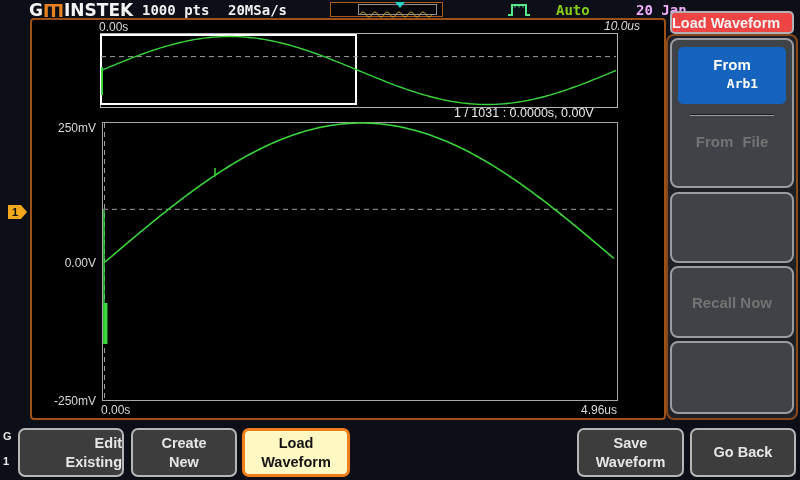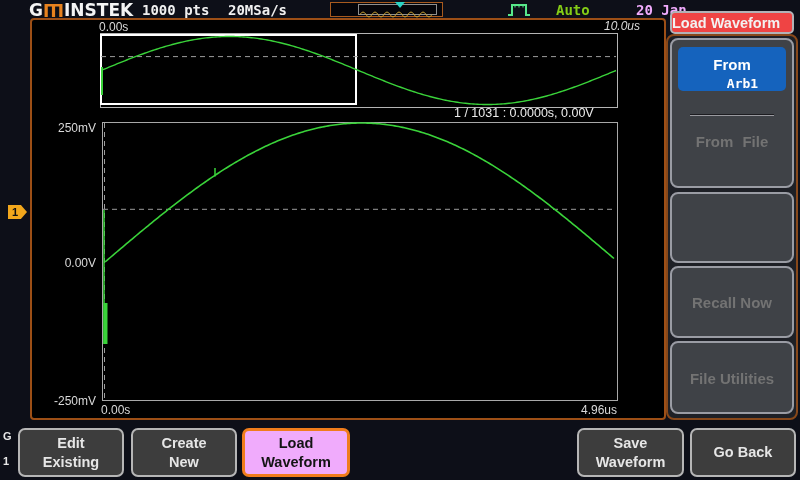--- a/index.html
+++ b/index.html
@@ -51,39 +51,39 @@
 
   
   .panel-title { left:670px; top:11px; width:124px; height:23px; border:2px solid #b2b2b6; border-radius:5px;
     background:#ef4444; color:#f2f2f2; font-weight:bold; font-size:14.5px; text-align:left; line-height:20px; }
   .panel-group { left:666px; top:34px; width:132px; height:386px; border:2px solid #88481a; border-radius:8px; background:#1e2026; }
   .sec { left:670px; width:124px; border:2px solid #9a9ca4; border-radius:8px; background:#3f4247; }
   .sec1 { top:38px;  height:150px; }
   .sec2 { top:192px; height:71px; }
   .sec3 { top:266px; height:72px; }
   .sec4 { top:341px; height:73px; }
-  .from-btn { left:678px; top:47px; width:108px; height:44px; background:#1563bd; border-radius:5px;
+  .from-btn { left:678px; top:47px; width:108px; height:57px; background:#1563bd; border-radius:5px;
     color:#ffffff; text-align:center; cursor:default; }
   .from-btn .l1 { margin-top:9px; font-size:15px; font-weight:bold; }
   .from-btn .l2 { margin-top:3px; font-size:13px; font-family:"DejaVu Sans Mono",monospace; font-weight:bold;padding-left:21px; }
   .divider { left:690px; top:114px; width:84px; height:2px; border-top:1px solid #1c1c20; border-bottom:1px solid #9a9aa0; }
   .panel-text { width:124px; text-align:center; font-size:15px; font-weight:bold; color:#737373; }
   .from-file { left:670px; top:133px; word-spacing:5px; }
   .recall    { left:670px; top:294px; }
   .fileutil  { left:670px; top:370px; }
 
   
   .gen-g { left:3px; top:430px; font-size:11px; font-weight:bold; color:#e8e8e8; }
   .gen-1 { left:3px; top:455px; font-size:11px; font-weight:bold; color:#e8e8e8; }
   .softkey { position:absolute; top:428px; height:49px; background:#3d3d3d; border:2px solid #b6b6b6; border-radius:7px;
     color:#e6e6e6; font-weight:bold; font-size:14.5px; text-align:center;
     display:flex; flex-direction:column; justify-content:center; line-height:1.3; }
-  .sk-edit   { left:18px;  width:106px; }
+  .sk-edit   { left:18px;  width:106px;text-align:right; }
   .sk-create { left:131px; width:106px; }
-  .sk-load   { left:242px; width:108px; background:#f0abfc; color:#141414; border:3px solid #ef7d1c; }
+  .sk-load   { left:242px; width:108px; background:#fef9c3; color:#141414; border:3px solid #ef7d1c; }
   .sk-save   { left:577px; width:107px; }
   .sk-back   { left:690px; width:106px; }
 </style>
 </head>
 <body>
 
 <div id="screen">
 
   <div class="abs logo">
     <span>G</span><span class="glyph">Ш</span><span>INSTEK</span>
@@ -145,21 +145,20 @@
   <div class="abs sec sec3"></div>
   <div class="abs sec sec4"></div>
 
   <div class="abs from-btn">
     <div class="l1">From</div>
     <div class="l2">Arb1</div>
   </div>
   <div class="abs divider"></div>
   <div class="abs panel-text from-file">From File</div>
   <div class="abs panel-text recall">Recall Now</div>
-  <div class="abs panel-text fileutil">File Utilities</div>
 
   <div class="abs gen-g">G</div>
   <div class="abs gen-1">1</div>
 
   <div class="softkey sk-edit">
     <span>Edit</span>
     <span>Existing</span>
   </div>
   <div class="softkey sk-create">
     <span>Create</span>

